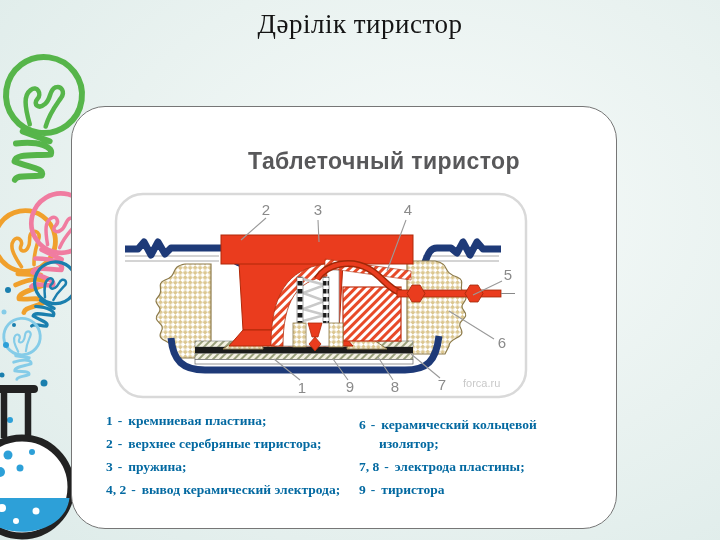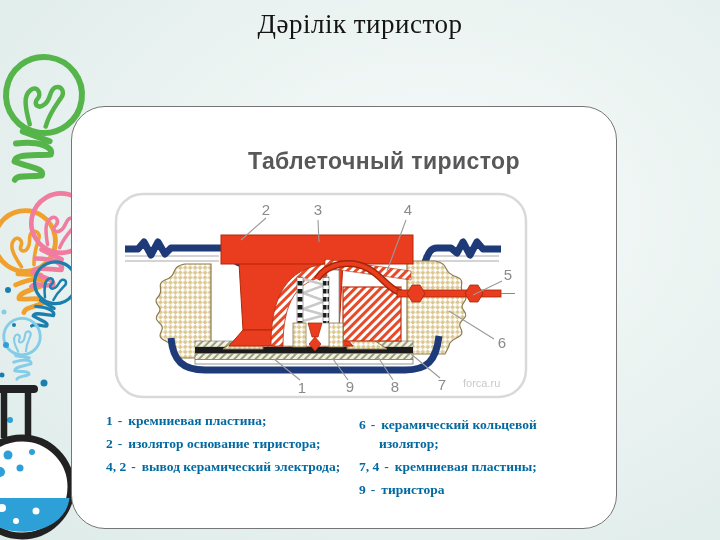--- a/index.html
+++ b/index.html
@@ -168,33 +168,36 @@
       <text class="diag-num" x="331" y="199" text-anchor="middle">7</text>
 
       <text id="watermark-text" x="352" y="196">forca.ru</text>
     </svg>
 
     <div id="legend-left" class="legend-col">
       <div class="legend-row">
         <span>1</span><span class="dash">-</span><span>кремниевая пластина;</span>
       </div>
       <div class="legend-row">
-        <span>2</span><span class="dash">-</span><span>изолятор основание тиристора;</span>
+        <span>2</span><span class="dash">-</span><span>верхнее серебряные тиристора;</span>
+      </div>
+      <div class="legend-row">
+        <span>3</span><span class="dash">-</span><span>пружина;</span>
       </div>
       <div class="legend-row">
         <span>4, 2</span><span class="dash">-</span><span>вывод керамический электрода;</span>
       </div>
     </div>
 
     <div id="legend-right" class="legend-col">
       <div class="legend-row">
         <span>6</span><span class="dash">-</span><span>керамический кольцевой изолятор;</span>
       </div>
       <div class="legend-row">
-        <span>7, 4</span><span class="dash">-</span><span>кремниевая пластины;</span>
+        <span>7, 8</span><span class="dash">-</span><span>электрода пластины;</span>
       </div>
       <div class="legend-row">
         <span>9</span><span class="dash">-</span><span>тиристора</span>
       </div>
     </div>
 
   </div>
 </div>
 
 </body></html>

